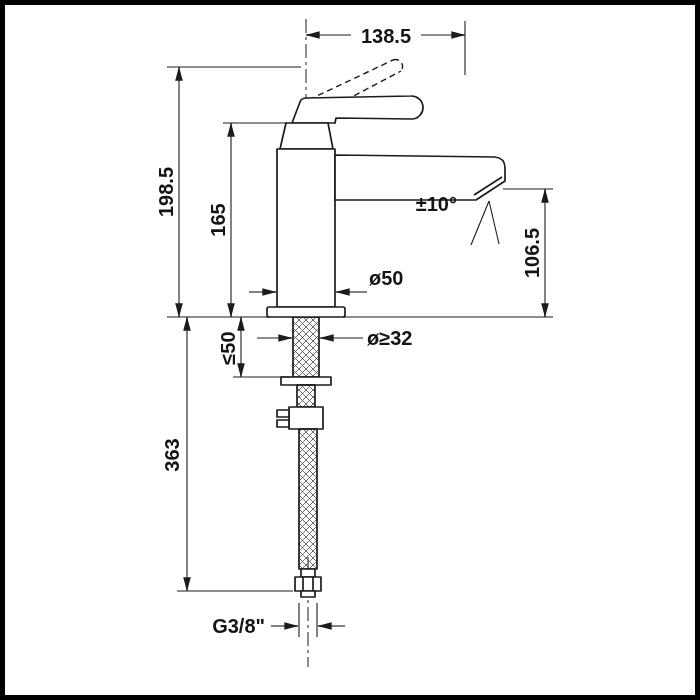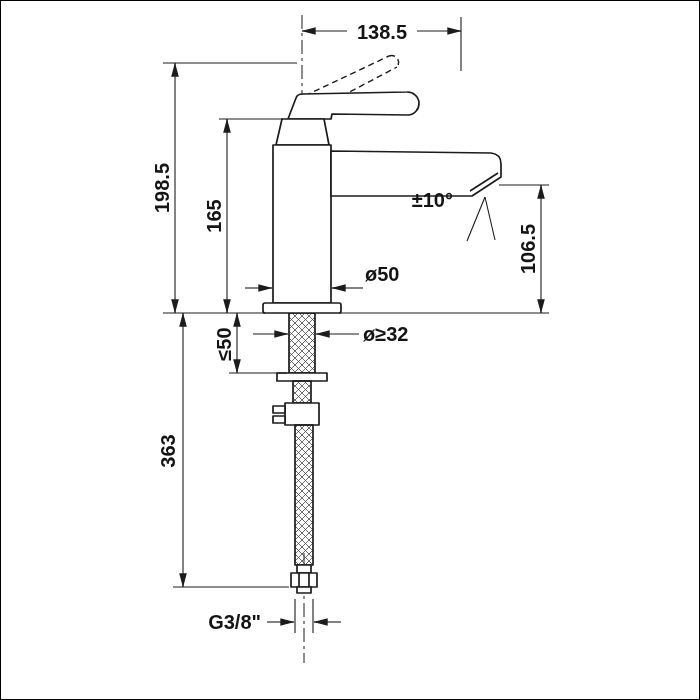--- a/index.html
+++ b/index.html
@@ -1,18 +1,18 @@
 <!DOCTYPE html>
 <html><head>
 <meta charset="utf-8">
 <style>
   html,body{margin:0;padding:0;background:#fff;}
   .frame{
     position:relative;width:700px;height:700px;box-sizing:border-box;
-    border:1px solid #000000;background:#ffffff;overflow:hidden;
+    border:5px solid #000000;background:#ffffff;overflow:hidden;
     font-family:"Liberation Sans", sans-serif;
   }
   svg text{
     font-family:"Liberation Sans", sans-serif;
     font-weight:bold;font-size:20px;fill:#141414;
   }
   .draw{fill:#ffffff;stroke:#1c1c1c;stroke-width:1.7;stroke-linejoin:round;}
   .draw .hatched{fill:url(#hatch);}
   .thin{stroke:#1c1c1c;stroke-width:1.1;fill:none;}
   .arrows{marker-start:url(#arr);marker-end:url(#arr);}

